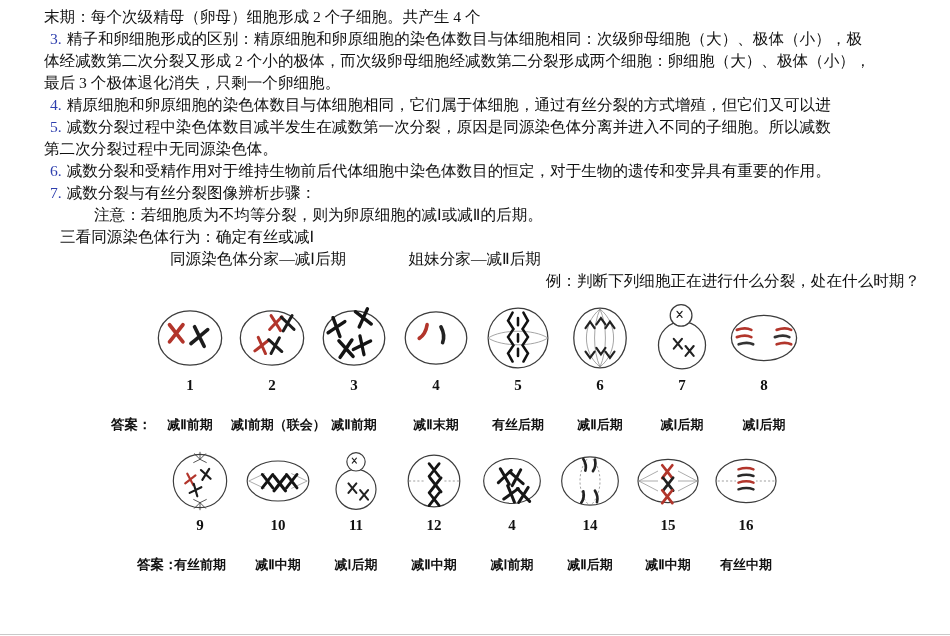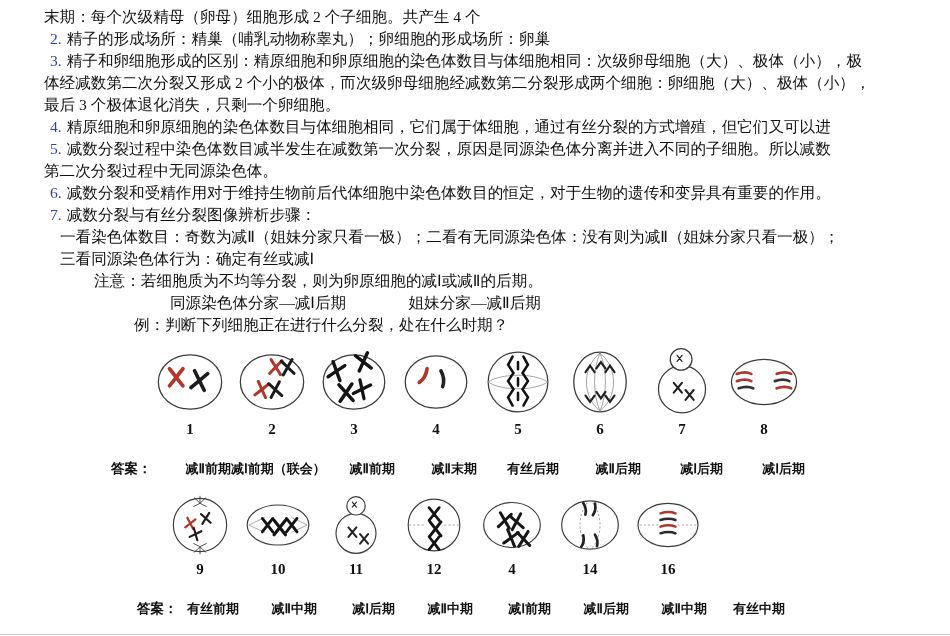--- a/index.html
+++ b/index.html
@@ -7,34 +7,34 @@
     width:950px;height:636px;background:#ffffff;position:relative;overflow:hidden;
     font-family:"Liberation Serif", serif;color:#111;
   }
   .doc{padding:6px 30px 0 44px;font-size:15.6px;line-height:22px;}
   .ln{white-space:nowrap;}
   .ln .num{color:#2e3fae;margin-right:5px;}
   .ind-num{padding-left:6px;}
   .ind1{padding-left:16px;}
   .ind2{padding-left:50px;}
   .ind3{padding-left:126px;}
-  .ind4{padding-left:90px;}
+  .ind4{padding-left:90px;text-align:right;}
   .bold{font-weight:normal;}
 
   .figblock{position:relative;}
   .figblock.row1{margin-left:149px;margin-top:8px;}
   .figblock.row2{margin-left:161px;margin-top:12px;}
   .cells{display:flex;}
   .col{display:flex;flex-direction:column;align-items:center;}
   .row1 .col{width:82px;}
   .row2 .col{width:78px;}
   .cellsvg{display:block;}
   .cellnum{font-weight:bold;font-size:15px;height:18px;line-height:18px;}
   .answers{display:flex;position:relative;margin-top:22px;}
-  .ans{text-align:right;font-weight:bold;font-size:13px;white-space:nowrap;}
+  .ans{text-align:center;font-weight:bold;font-size:13px;white-space:nowrap;}
   .row1 .ans{width:82px;}
   .row2 .ans{width:78px;}
   .alabel{position:absolute;top:0;font-weight:bold;font-size:13.5px;white-space:nowrap;}
   .row1 .alabel{left:-38px;}
   .row2 .alabel{left:-24px;}
 
   .mem{fill:#ffffff;stroke:#3c3c3c;stroke-width:1.4;}
   .sp{fill:none;stroke:#909090;stroke-width:0.9;}
   .spd{fill:none;stroke:#808080;stroke-width:0.9;stroke-dasharray:2.5,2.5;}
   .aster{fill:none;stroke:#333;stroke-width:1;}
@@ -57,32 +57,30 @@
     <g id="vv">
         <path d="M0,7 L5,0 L10,7" fill="none" stroke="currentColor" stroke-width="2.4" stroke-linecap="round"></path>
       </g>
   </defs>
 </svg>
 
 <div class="page">
 
   <div class="doc">
     <div class="ln"><span>末期：每个次级精母（卵母）细胞形成 2 个子细胞。共产生 4 个</span></div>
-    <div class="ln ind-num"><span class="num">2.</span><span>精子的形成场所：精巢（哺乳动物称睾丸）；卵细胞的形成场所：卵巢</span></div>
     <div class="ln ind-num"><span class="num">3.</span><span>精子和卵细胞形成的区别：精原细胞和卵原细胞的染色体数目与体细胞相同：次级卵母细胞（大）、极体（小），极</span></div>
     <div class="ln"><span>体经减数第二次分裂又形成 2 个小的极体，而次级卵母细胞经减数第二分裂形成两个细胞：卵细胞（大）、极体（小），</span></div>
     <div class="ln"><span>最后 3 个极体退化消失，只剩一个卵细胞。</span></div>
     <div class="ln ind-num"><span class="num">4.</span><span>精原细胞和卵原细胞的染色体数目与体细胞相同，它们属于体细胞，通过有丝分裂的方式增殖，但它们又可以进</span></div>
     <div class="ln ind-num"><span class="num">5.</span><span>减数分裂过程中染色体数目减半发生在减数第一次分裂，原因是同源染色体分离并进入不同的子细胞。所以减数</span></div>
     <div class="ln"><span>第二次分裂过程中无同源染色体。</span></div>
     <div class="ln ind-num"><span class="num">6.</span><span>减数分裂和受精作用对于维持生物前后代体细胞中染色体数目的恒定，对于生物的遗传和变异具有重要的作用。</span></div>
     <div class="ln ind-num bold"><span class="num">7.</span><span>减数分裂与有丝分裂图像辨析步骤：</span></div>
-    <div class="ln ind1 bold"><span>一看染色体数目：奇数为减Ⅱ（姐妹分家只看一极）；二看有无同源染色体：没有则为减Ⅱ（姐妹分家只看一极）；</span></div>
+    <div class="ln ind2 bold"><span>注意：若细胞质为不均等分裂，则为卵原细胞的减Ⅰ或减Ⅱ的后期。</span></div>
     <div class="ln ind1 bold"><span>三看同源染色体行为：确定有丝或减Ⅰ</span></div>
-    <div class="ln ind2 bold"><span>注意：若细胞质为不均等分裂，则为卵原细胞的减Ⅰ或减Ⅱ的后期。</span></div>
     <div class="ln ind3 bold"><span>同源染色体分家—减Ⅰ后期　　　　姐妹分家—减Ⅱ后期</span></div>
     <div class="ln ind4 bold"><span>例：判断下列细胞正在进行什么分裂，处在什么时期？</span></div>
   </div>
 
   <div class="figblock row1">
     <div class="cells">
 
       <div class="col">
         <svg class="cellsvg" width="76" height="76" viewBox="0 0 84 84">
           <ellipse class="mem" cx="42" cy="42" rx="35" ry="30"></ellipse>
@@ -269,20 +267,30 @@
           <g style="color:#222">
             <use href="#rd" transform="translate(32,16) rotate(-10)"></use>
             <use href="#rd" transform="translate(46,16) rotate(10)"></use>
             <use href="#rd" transform="translate(32,54) rotate(10)"></use>
             <use href="#rd" transform="translate(46,54) rotate(-10)"></use>
           </g>
         </svg>
         <div class="cellnum">14</div>
       </div>
 
+      <div class="col">
+        <svg class="cellsvg" width="70" height="70" viewBox="0 0 84 84">
+          <ellipse class="mem" cx="42" cy="42" rx="36" ry="26"></ellipse>
+          <path class="sp" d="M7,42 L30,30 M7,42 L30,42 M7,42 L30,54 M77,42 L54,30 M77,42 L54,42 M77,42 L54,54"></path>
+          <use href="#xc" transform="translate(34,22) scale(1.1)" style="color:#b2352b"></use>
+          <use href="#xc" transform="translate(35,37) scale(1.1)" style="color:#222"></use>
+          <use href="#xc" transform="translate(34,52) scale(1.1)" style="color:#b2352b"></use>
+        </svg>
+        <div class="cellnum">15</div>
+      </div>
 
       <div class="col">
         <svg class="cellsvg" width="70" height="70" viewBox="0 0 84 84">
           <ellipse class="mem" cx="42" cy="42" rx="36" ry="26"></ellipse>
           <path class="spd" d="M8,42 L30,42 M76,42 L54,42"></path>
           <g stroke-linecap="round" fill="none" stroke-width="3">
             <path d="M33,28 C39,26 46,26 51,28" stroke="#b2352b"></path>
             <path d="M33,36 C39,34 46,34 51,36" stroke="#2a2a2a"></path>
             <path d="M33,44 C39,42 46,42 51,44" stroke="#b2352b"></path>
             <path d="M33,52 C39,50 46,50 51,52" stroke="#2a2a2a"></path>

